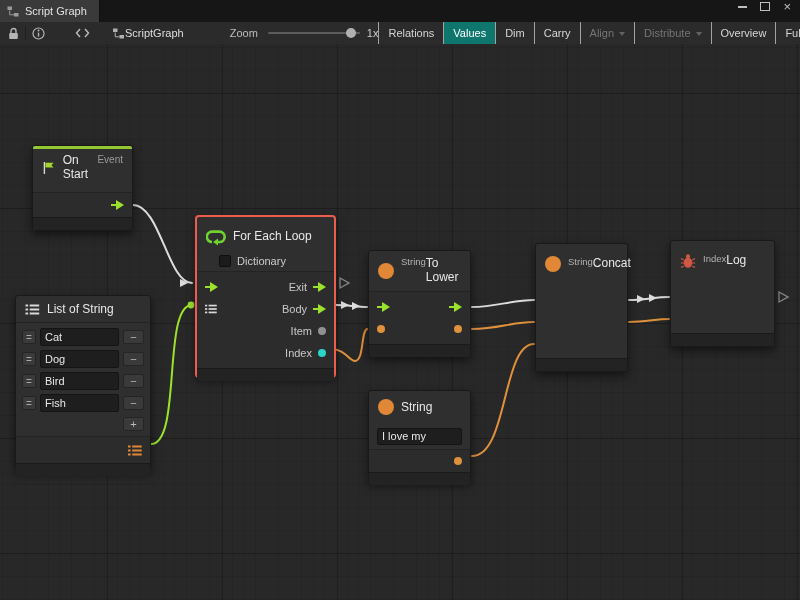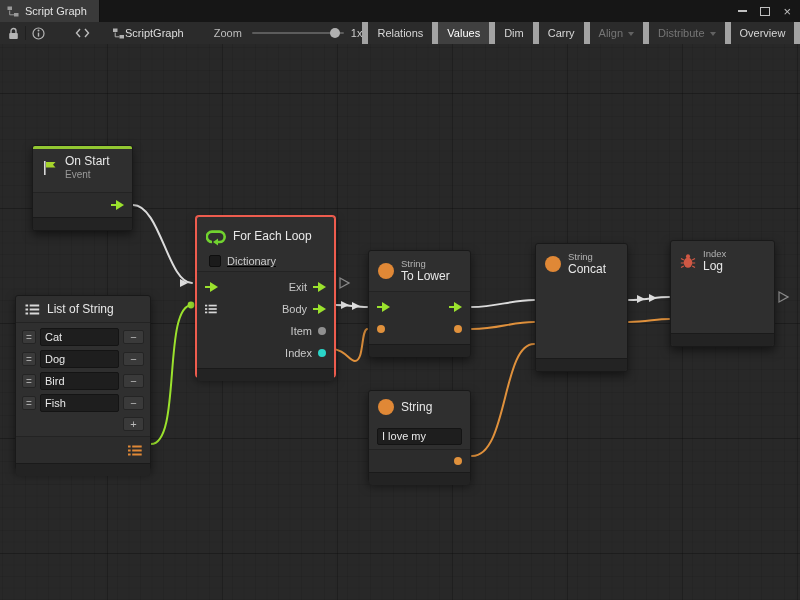--- a/index.html
+++ b/index.html
@@ -1,41 +1,41 @@
 <!DOCTYPE html>
 <html style="--accent_green: #9be22d; --event_bar: #93c832; --wire_flow: #dcdcdc; --wire_value: #e0913c; --selection: #ee5c4e; --index_port: #2ad5c8; --icon_orange: #e08836; --icon_bug: #d05844; --icon_loop: #71d32f;"><head>
 <meta charset="utf-8">
 <style>
   html,body{margin:0;padding:0;background:#111;}
   .screen{position:relative;width:800px;height:600px;overflow:hidden;background:#171717;
           font-family:"Liberation Sans","DejaVu Sans",sans-serif;-webkit-font-smoothing:antialiased;user-select:none;}
 
   
-  .titlebar{height:22px;background:#161616;display:flex;align-items:center;}
+  .titlebar{height:22px;background:#161616;display:flex;align-items:flex-start;}
   .tab{height:22px;background:#3a3a3a;display:flex;align-items:center;gap:6px;padding:0 12px 0 7px;
        font-size:11px;color:#e2e2e2;border-right:1px solid #101010;}
   .win{margin-left:auto;display:flex;align-items:center;gap:13px;padding-right:9px;color:#c0c0c0;}
   .win .min{width:9px;height:2px;background:#c0c0c0;}
   .win .max{width:8px;height:7px;border:1px solid #c0c0c0;}
   .win .close{font-size:13px;line-height:1;}
 
   
   .toolbar{height:22px;background:#2b2b2b;border-bottom:1px solid #141414;display:flex;align-items:center;
            font-size:11px;color:#cfcfcf;white-space:nowrap;}
   .ticon{display:flex;align-items:center;justify-content:center;flex:0 0 auto;}
   .sep{width:1px;height:14px;background:#1f1f1f;margin:0 6px;flex:0 0 auto;}
   .crumb{display:flex;align-items:center;margin-left:22px;color:#dedede;}
-  .zoomlbl{margin-left:30px;color:#bdbdbd;text-align:right;}
+  .zoomlbl{margin-left:46px;color:#bdbdbd;text-align:right;}
   .slider{position:relative;width:92px;height:22px;margin-left:10px;flex:0 0 auto;}
   .slider .track{position:absolute;top:10px;left:0;right:0;height:2px;background:#5c5c5c;border-radius:1px;}
   .slider .handle{position:absolute;top:6px;left:78px;width:10px;height:10px;border-radius:50%;background:#b0b0b0;}
   .zoomval{margin-left:7px;color:#cdcdcd;}
   .tbtn-group{margin-left:auto;display:flex;height:22px;}
-  .tbtn{height:22px;line-height:22px;padding:0 9px;border-left:6px solid #a3a3a3;color:#d6d6d6;}
-  .tbtn.active{background:#404040;color:#fff;}
+  .tbtn{height:22px;line-height:22px;padding:0 9px;border-left:1px solid #a3a3a3;color:#d6d6d6;}
+  .tbtn.active{background:#0f766e;color:#fff;}
   .tbtn.disabled{color:#757575;}
   .caret{display:inline-block;width:0;height:0;border-left:3.5px solid transparent;border-right:3.5px solid transparent;
          border-top:4px solid #8a8a8a;margin-left:5px;vertical-align:middle;}
   .tbtn.disabled .caret{border-top-color:#626262;}
 
   
   .canvas{position:absolute;left:0;top:44px;width:800px;height:556px;background-color:#282828;
     background-image:
       linear-gradient(rgba(0,0,0,.22) 1px, transparent 1px),
       linear-gradient(90deg, rgba(0,0,0,.22) 1px, transparent 1px),
@@ -51,25 +51,25 @@
   .w-orange{stroke:var(--wire_value,#e0913c);stroke-width:2;fill:none;stroke-linecap:round;}
   .tri-flow{fill:var(--wire_flow,#dcdcdc);}
   .tri-hollow{fill:none;stroke:#8c8c8c;stroke-width:1.3;}
 
   
   .node{position:absolute;z-index:3;background:#2f2f2f;border:1px solid #191919;border-radius:3px;
         box-shadow:0 4px 10px rgba(0,0,0,.5);display:flex;flex-direction:column;box-sizing:border-box;}
   .node.selected{border-color:var(--selection,#ee5c4e);box-shadow:0 0 0 1px var(--selection,#ee5c4e),0 4px 10px rgba(0,0,0,.5);}
   .event-bar{height:3px;background:var(--event_bar,#93c832);border-radius:2px 2px 0 0;flex:0 0 auto;}
   .node-header{display:flex;align-items:center;gap:7px;padding:0 9px;flex:0 0 auto;}
-  .tcol{display:flex;flex-direction:column;justify-content:center;line-height:1.15;}
+  .tcol{display:flex;flex-direction:row;justify-content:center;line-height:1.15;}
   .ncat{font-size:9.5px;color:#b2b2b2;}
   .ntitle{font-size:12px;color:#e8e8e8;}
   .nsub{font-size:10px;color:#9a9a9a;}
-  .cb-row{height:20px;display:flex;align-items:center;gap:6px;padding-left:12px;flex:0 0 auto;text-decoration:underline;}
+  .cb-row{height:20px;display:flex;align-items:center;gap:6px;padding-left:22px;flex:0 0 auto;}
   .cb{width:12px;height:12px;background:#1b1b1b;border:1px solid #0e0e0e;border-radius:2px;box-sizing:border-box;}
   .cblbl{font-size:11px;color:#cccccc;}
   .ports{border-top:1px solid #232323;background:#2c2c2c;padding:4px 0;flex:0 0 auto;}
   .port-row{height:22px;display:flex;align-items:center;justify-content:space-between;padding:0 8px;gap:17px;}
   .r-end{justify-content:flex-end;}
   .r-start{justify-content:flex-start;}
   .pr{display:flex;align-items:center;gap:6px;}
   .plabel{font-size:11px;color:#c9c9c9;}
   .node-footer{margin-top:auto;height:12px;background:#232323;border-top:1px solid #1a1a1a;border-radius:0 0 3px 3px;flex:0 0 auto;}
 

